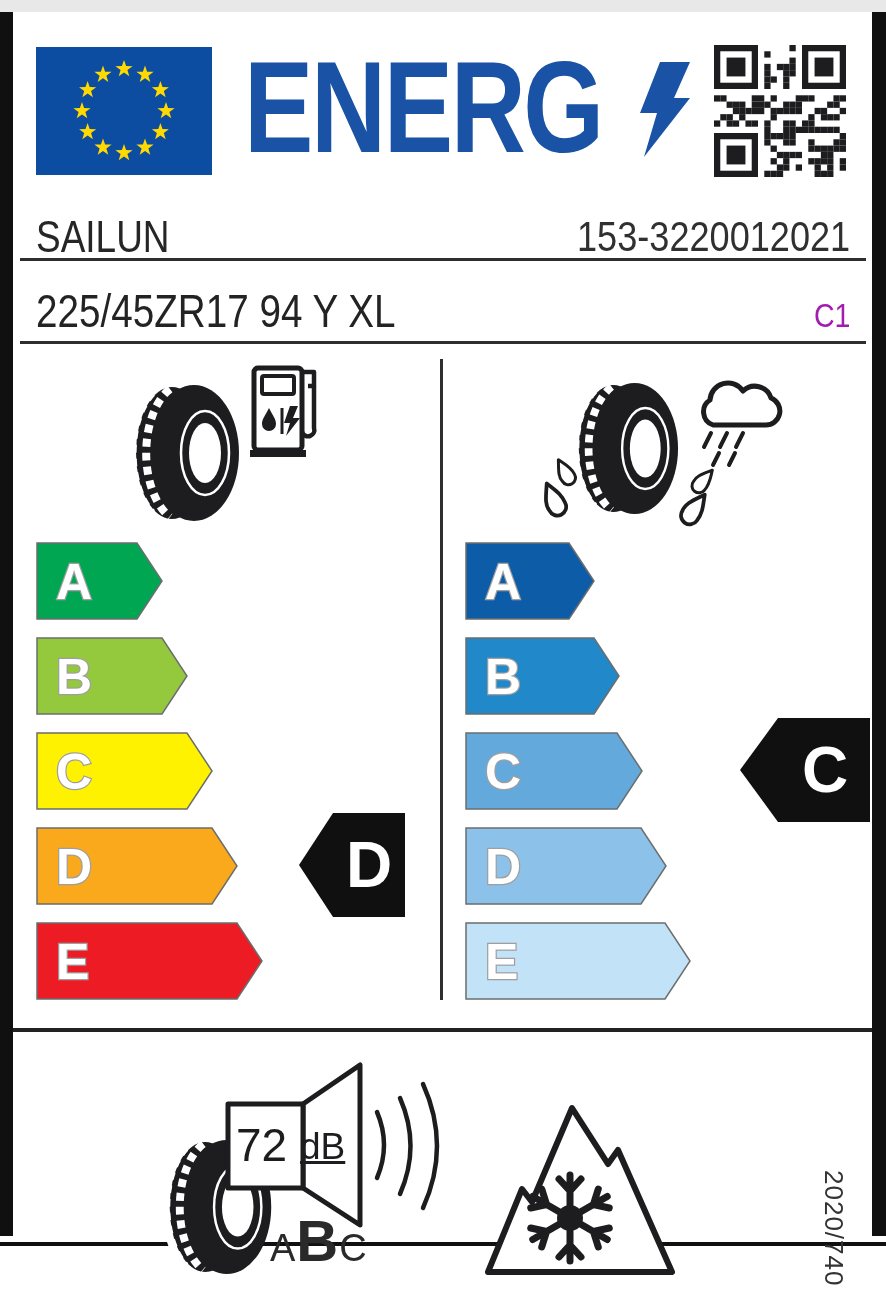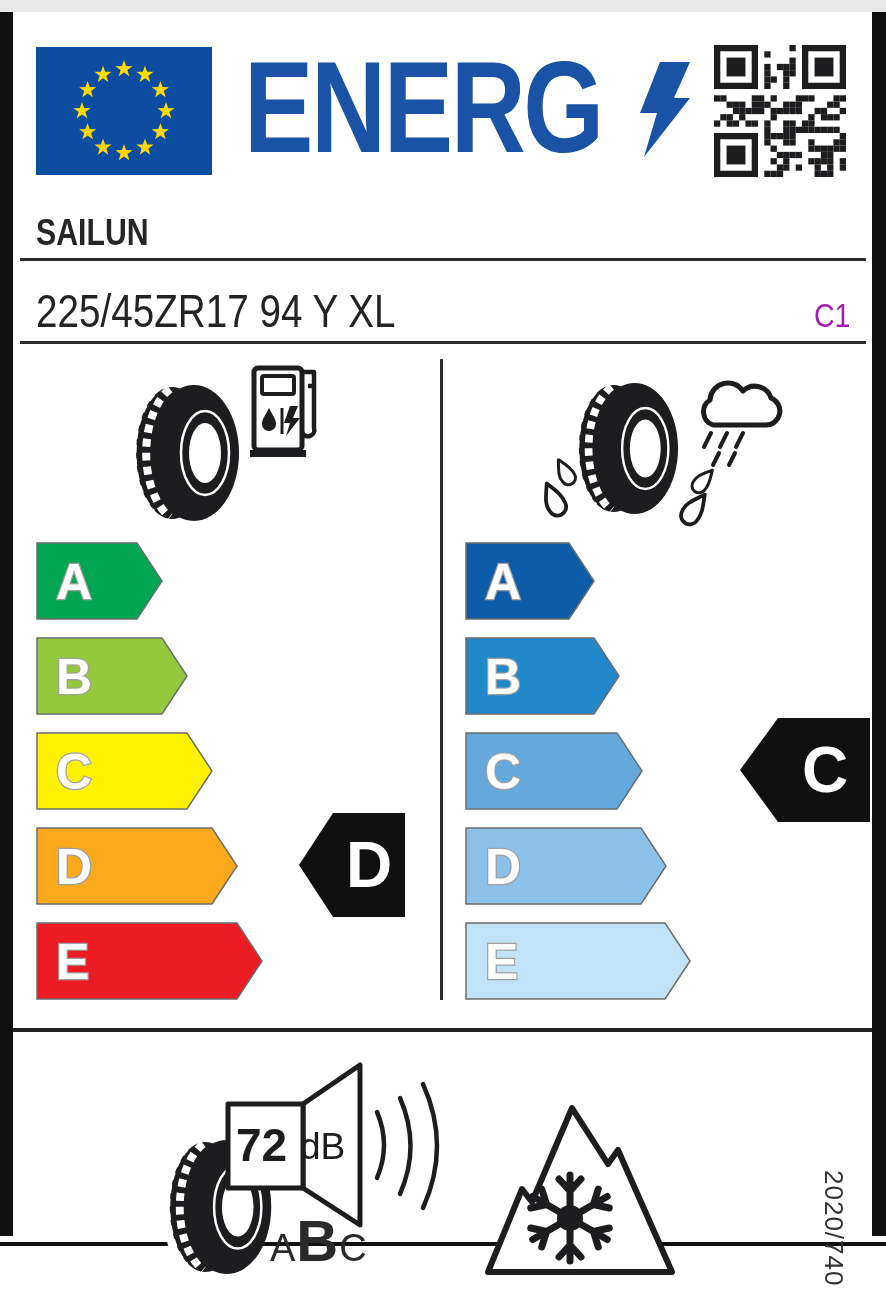--- a/index.html
+++ b/index.html
@@ -8,39 +8,39 @@
   .abs{position:absolute;}
   
   .frame-left{left:0;top:10;width:13px;height:1224px;background:#101010;}
   .frame-right{left:872px;top:10;width:14px;height:1224px;background:#101010;}
   .frame-bottom{left:0;top:1230px;width:886px;height:4px;background:#101010;}
   .rule{background:#2e2e2e;height:3px;}
   
   .logo-text{left:244px;top:30px;font-size:130px;line-height:1;font-weight:bold;
              color:#1A53A6;letter-spacing:-3px;transform:scaleX(.8);transform-origin:0 0;}
   
-  .brand{left:36px;top:200px;font-size:36px;font-weight:bold;color:#262626;}
+  .brand{left:36px;top:200px;font-size:44px;font-weight:normal;color:#262626;}
   .tm-num{right:36px;top:200px;font-size:43px;color:#303030;text-align:right;}
   .desig{left:36px;top:272px;font-size:46px;color:#232323;text-align:center;}
   .tclass{right:36px;top:284px;font-size:34px;color:#a21caf;text-align:right;}
   .condL{display:inline-block;transform:scaleX(.84);transform-origin:0 50%;white-space:nowrap;}
   .condR{display:inline-block;transform:scaleX(.84);transform-origin:100% 50%;white-space:nowrap;}
   
   .scale{display:flex;flex-direction:column;}
   .scale-row{height:78px;margin-bottom:17px;}
   .scale-row svg{display:block;}
   .arrow-letter{font-family:"Liberation Sans",sans-serif;font-weight:bold;font-size:50px;
                 fill:#fff;stroke:#9f9f9f;stroke-width:2.5px;paint-order:stroke;}
   .indicator{position:absolute;}
   .indicator svg{position:absolute;left:0;top:0;}
   .ind-letter{position:absolute;top:0;bottom:0;display:flex;align-items:center;justify-content:center;
               color:#fff;font-weight:bold;font-size:64px;}
   
-  .db-val{left:236px;top:1106px;font-size:46px;font-weight:bold;color:#1d1d1f;}
-  .db-unit{left:300px;top:1114px;font-size:37px;color:#1d1d1f;}
+  .db-val{left:236px;top:1106px;font-size:46px;font-weight:normal;color:#1d1d1f;}
+  .db-unit{left:300px;top:1114px;font-size:37px;color:#1d1d1f;text-decoration:underline;}
   .noise-classes{left:270px;top:1200px;width:120px;display:flex;align-items:baseline;
                  height:64px;color:#2a2a2a;}
   .noise-classes span{font-size:38px;line-height:1;letter-spacing:1px;}
   .noise-classes span.sel{font-size:58px;font-weight:bold;}
   .reg{left:818px;top:1158px;writing-mode:vertical-rl;font-size:26px;color:#333;letter-spacing:1px;}
 </style>
 </head>
 <body>
 
 <div class="label">
@@ -218,20 +218,23 @@
       <rect x="90" y="6" width="30" height="30" fill="#fff"></rect>
       <rect x="96" y="12" width="18" height="18" fill="#1d1d1f"></rect>
       <rect x="0" y="84" width="42" height="42" fill="#1d1d1f"></rect>
       <rect x="6" y="90" width="30" height="30" fill="#fff"></rect>
       <rect x="12" y="96" width="18" height="18" fill="#1d1d1f"></rect>
     </svg>
 
   <div class="abs brand">
     <span class="condL">SAILUN</span>
   </div>
+  <div class="abs tm-num">
+    <span class="condR">153-3220012021</span>
+  </div>
   <div class="abs rule" style="left:20px;top:246px;width:846px;"></div>
 
   <div class="abs desig">
     <span class="condL">225/45ZR17 94 Y XL</span>
   </div>
   <div class="abs tclass">
     <span class="condR">C1</span>
   </div>
   <div class="abs rule" style="left:20px;top:329px;width:846px;"></div>
 

